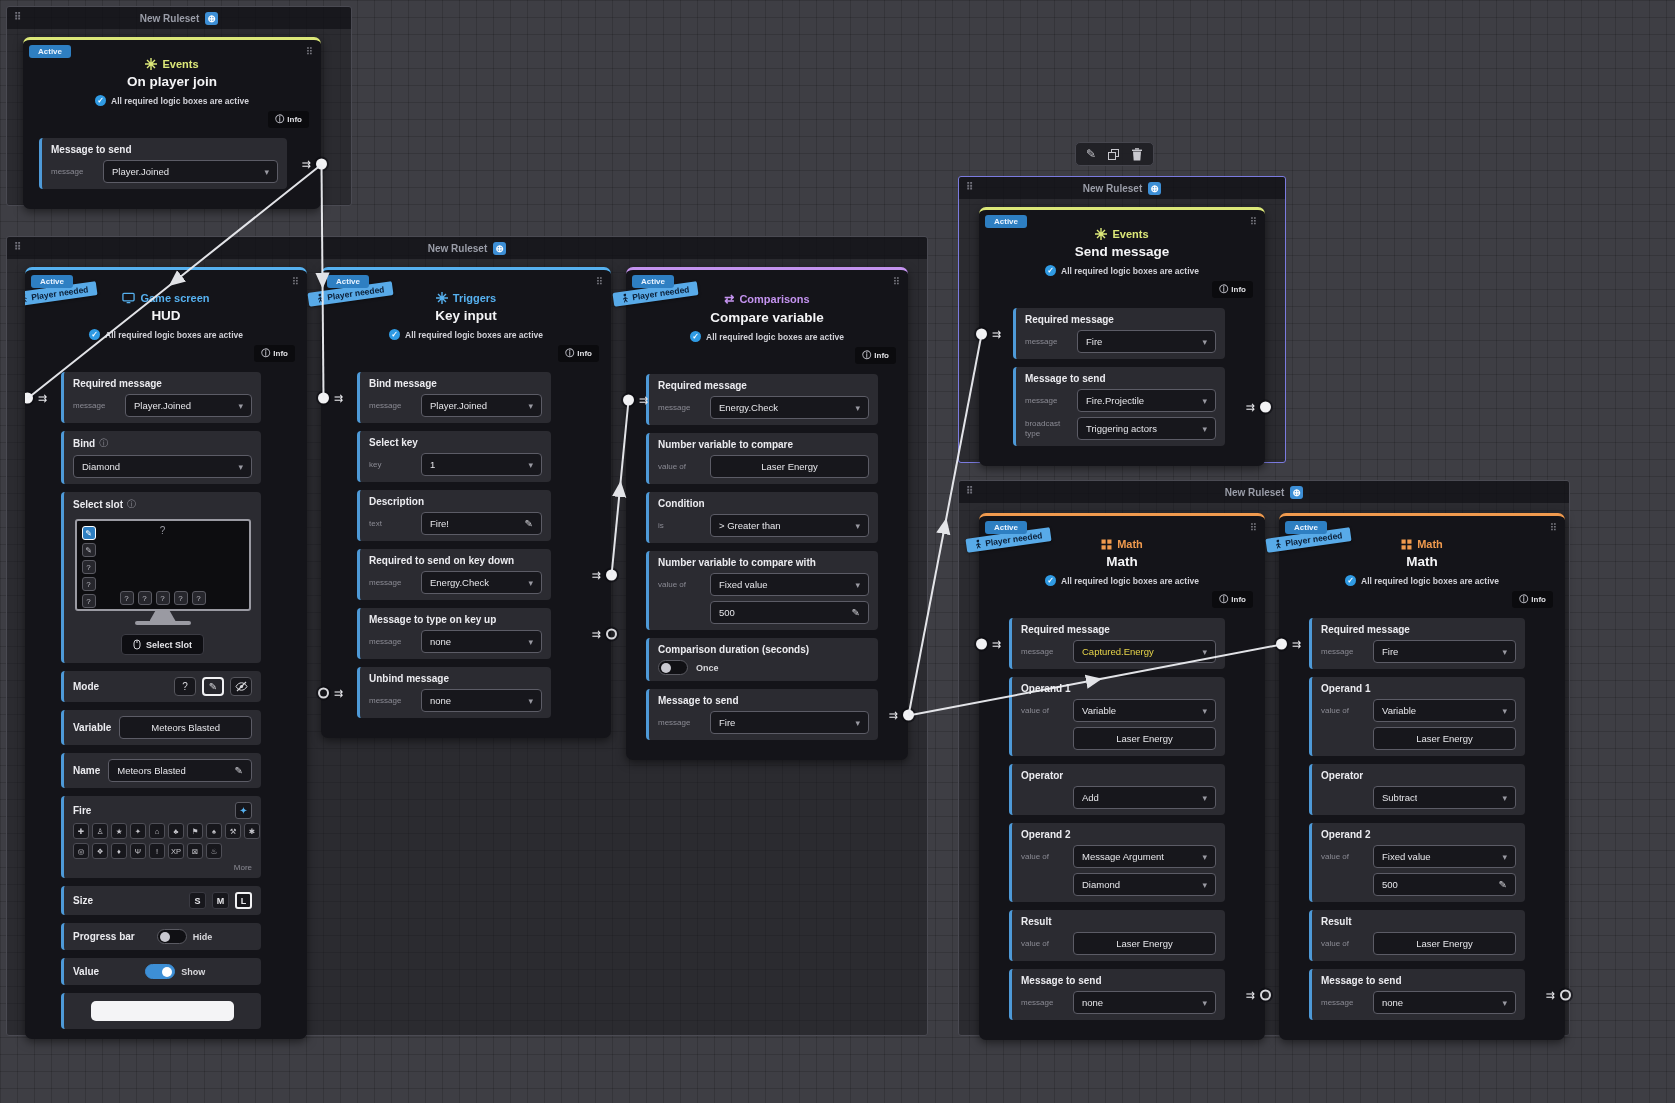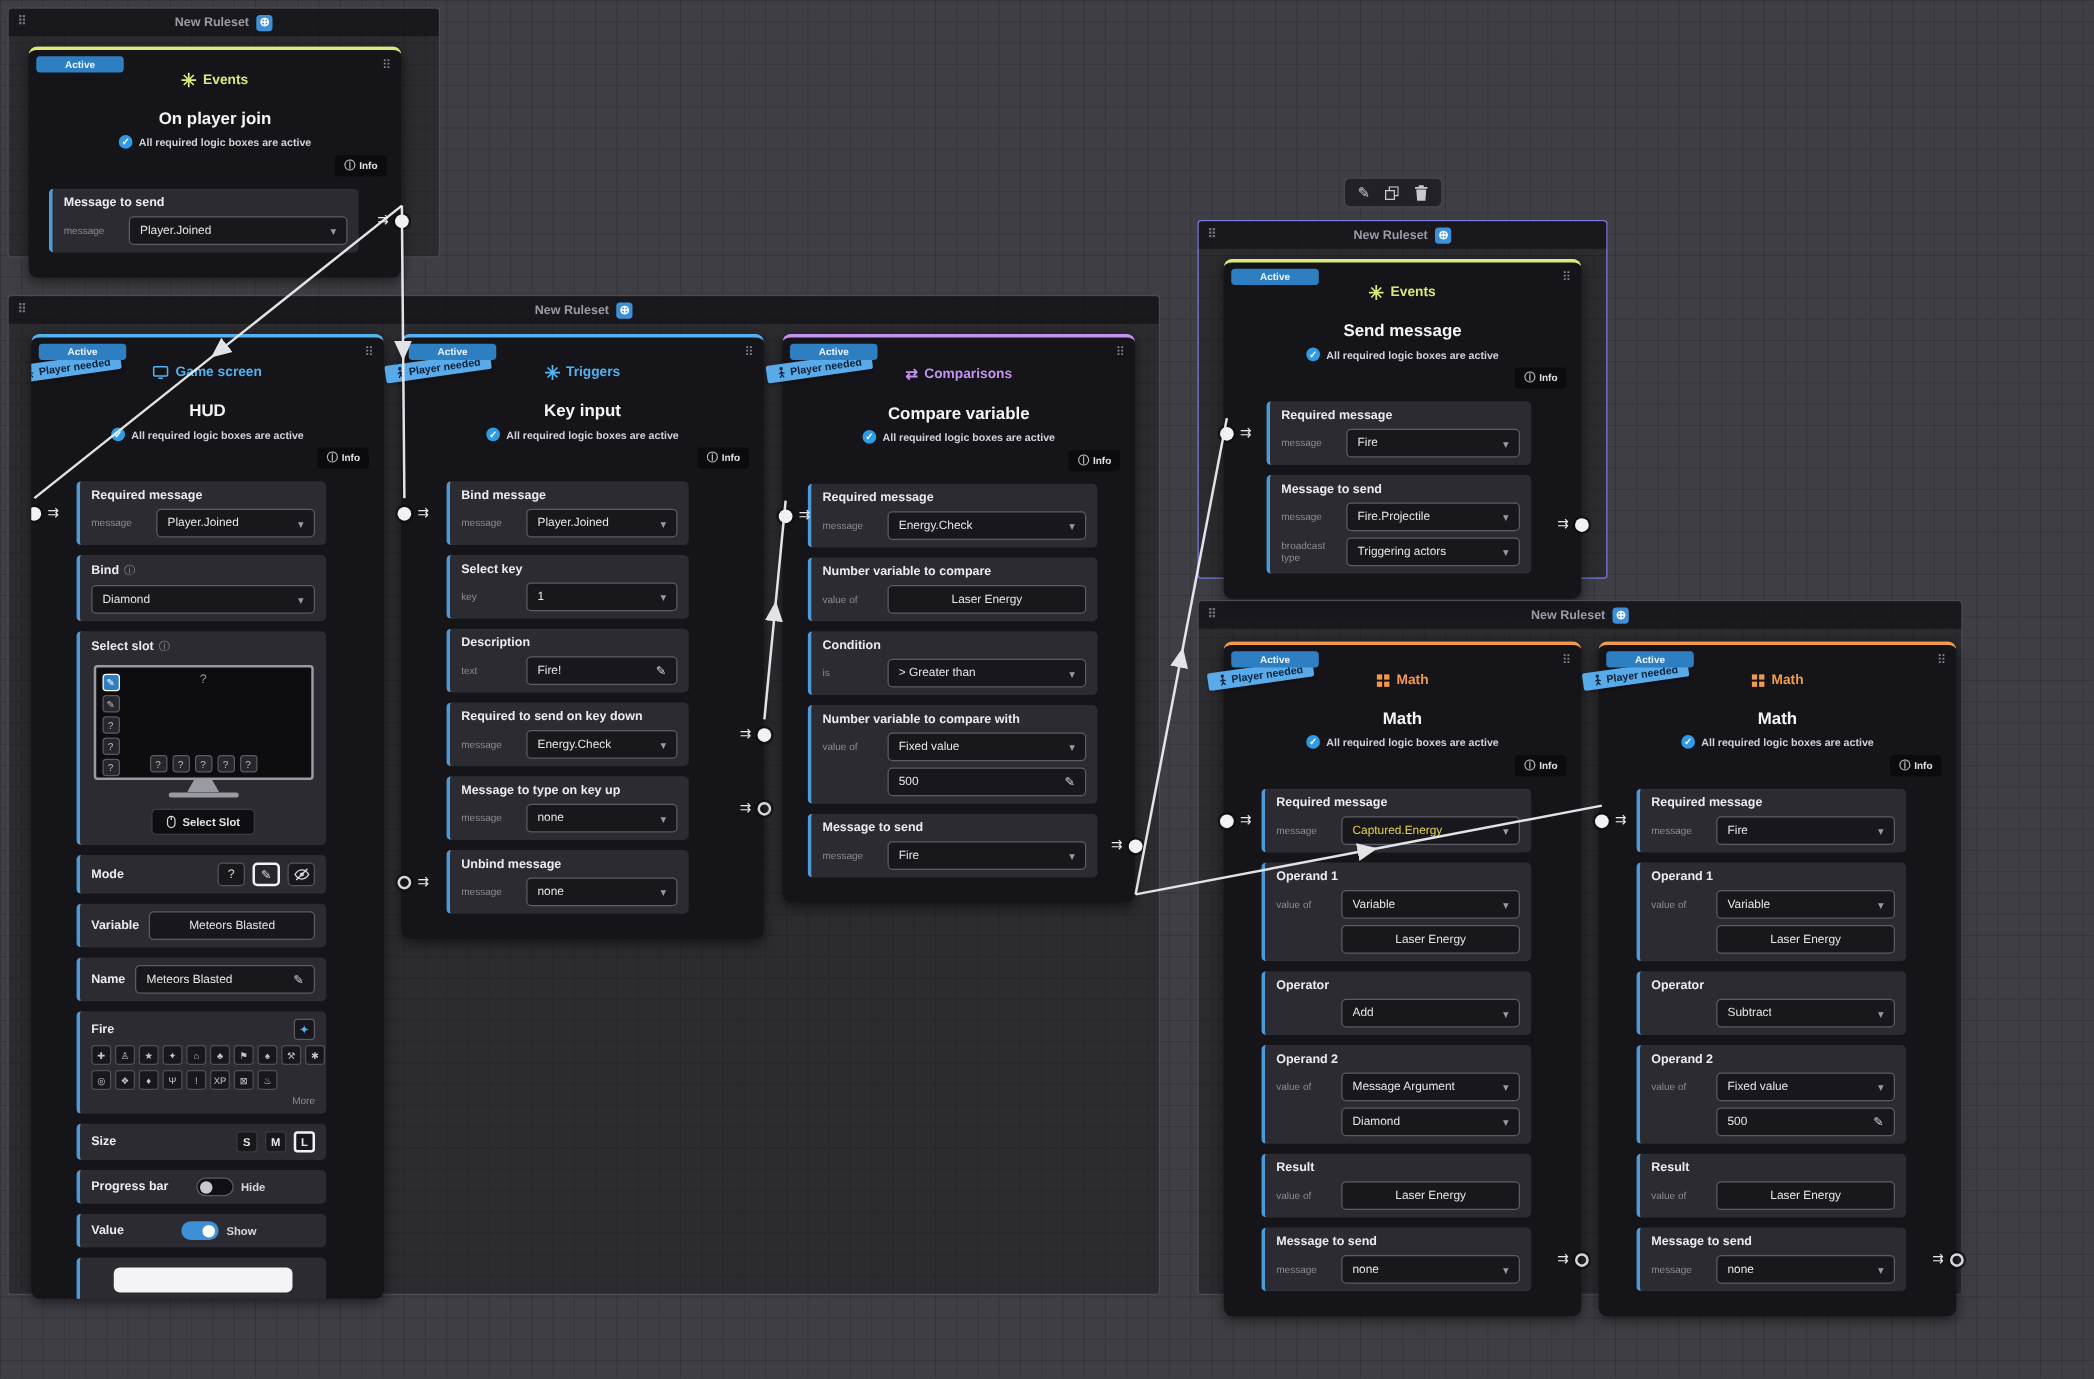--- a/index.html
+++ b/index.html
@@ -8,25 +8,25 @@
 .grid-bg{position:absolute;inset:0;background-image:linear-gradient(rgba(0,0,0,.15) 1px,transparent 1px),linear-gradient(90deg,rgba(0,0,0,.15) 1px,transparent 1px);background-size:17px 17px}
 
 .group{position:absolute;background:rgba(22,22,28,.48);border:1px solid #4a4a52;border-radius:3px;z-index:1}
 .group.selected{border:1.5px solid #7b7be0}
 .group-header{height:22px;background:rgba(12,12,16,.6);display:flex;align-items:center;justify-content:center;position:relative;color:#9a9da8;font-size:10px;font-weight:bold;border-radius:3px 3px 0 0}
 .ghandle{position:absolute;left:7px;top:4px;color:#72727c;font-size:10px;letter-spacing:1px;cursor:grab}
 .plus-badge{display:inline-flex;width:13px;height:13px;border-radius:3px;background:#3d8fd6;color:#fff;align-items:center;justify-content:center;font-size:10px;margin-left:6px;font-weight:bold}
 
 .card{position:absolute;background:#141419;border-radius:7px;border-top:3px solid var(--accent);box-shadow:0 3px 10px rgba(0,0,0,.5);z-index:2;font-size:10px}
 .card-head{position:relative;padding:4px 10px 0;text-align:center}
-.badge-active{position:absolute;top:5px;left:6px;background:#2e7fc2;color:#eaf4ff;font-size:8px;font-weight:bold;padding:2px 23px;border-radius:3px;z-index:6}
+.badge-active{position:absolute;top:5px;left:6px;background:#2e7fc2;color:#eaf4ff;font-size:8px;font-weight:bold;padding:2px 9px;border-radius:3px;z-index:6}
 .ribbon{position:absolute;top:17px;left:-13px;background:#58aae8;color:#0c2038;font-size:8.5px;font-weight:bold;padding:2px 8px;border-radius:2px;transform:rotate(-8deg);display:flex;align-items:center;gap:3px;z-index:5;box-shadow:0 1px 3px rgba(0,0,0,.4)}
 .dots{position:absolute;top:6px;right:8px;color:#85858d;font-size:10px;cursor:grab}
 .cat-line{display:flex;justify-content:center;align-items:center;gap:5px;font-size:11px;font-weight:bold;color:var(--accent);margin-top:18px}
-.card-title{font-size:13.5px;font-weight:bold;color:#f4f4f6;margin-top:17px}
+.card-title{font-size:13.5px;font-weight:bold;color:#f4f4f6;margin-top:4px}
 .check-line{display:flex;justify-content:center;align-items:center;gap:5px;font-size:8.5px;font-weight:bold;color:#d2d2d8;margin-top:6px}
 .check-ico{width:11px;height:11px;border-radius:50%;background:#2f9be4;color:#fff;font-size:8px;display:inline-flex;align-items:center;justify-content:center;flex:0 0 auto}
 .info-row{display:flex;justify-content:flex-end;margin-top:5px;padding-right:2px}
 .info-tab{background:#0b0b0e;color:#e0e0e4;font-size:8px;font-weight:bold;padding:2px 7px;border-radius:3px;display:flex;align-items:center;gap:3px;cursor:pointer}
 .itab-ico{color:#b8b8c0;font-size:9px}
 .card-body{padding:2px var(--pr) 12px var(--pl)}
 
 .sec{background:#2b2b31;border-left:3px solid #4e9ad8;border-radius:4px;padding:6px 9px;margin:8px 0;position:relative}
 .sec-title{font-size:10px;font-weight:bold;color:#ececf0;display:flex;align-items:center;gap:4px}
 .inf{color:#8b8b94;font-weight:normal;font-size:9px}
@@ -523,20 +523,29 @@
         </div>
         <div class="frow">
           <span class="flabel"></span>
           <div class="dd">
               <span class="v">500</span>
               <span class="pen">✎</span>
             </div>
         </div>
       </div>
 
+      <div class="sec">
+        <div class="sec-title">Comparison duration (seconds)</div>
+        <div class="frow">
+          <span class="tog">
+              <span class="knob"></span>
+            </span>
+          <span class="word">Once</span>
+        </div>
+      </div>
 
       <div class="sec">
         <div class="conn-out">
           <span class="merge-ico">⇉</span>
           <span class="dot"></span>
         </div>
         <div class="sec-title">Message to send</div>
         <div class="frow">
           <span class="flabel">message</span>
           <div class="dd">

